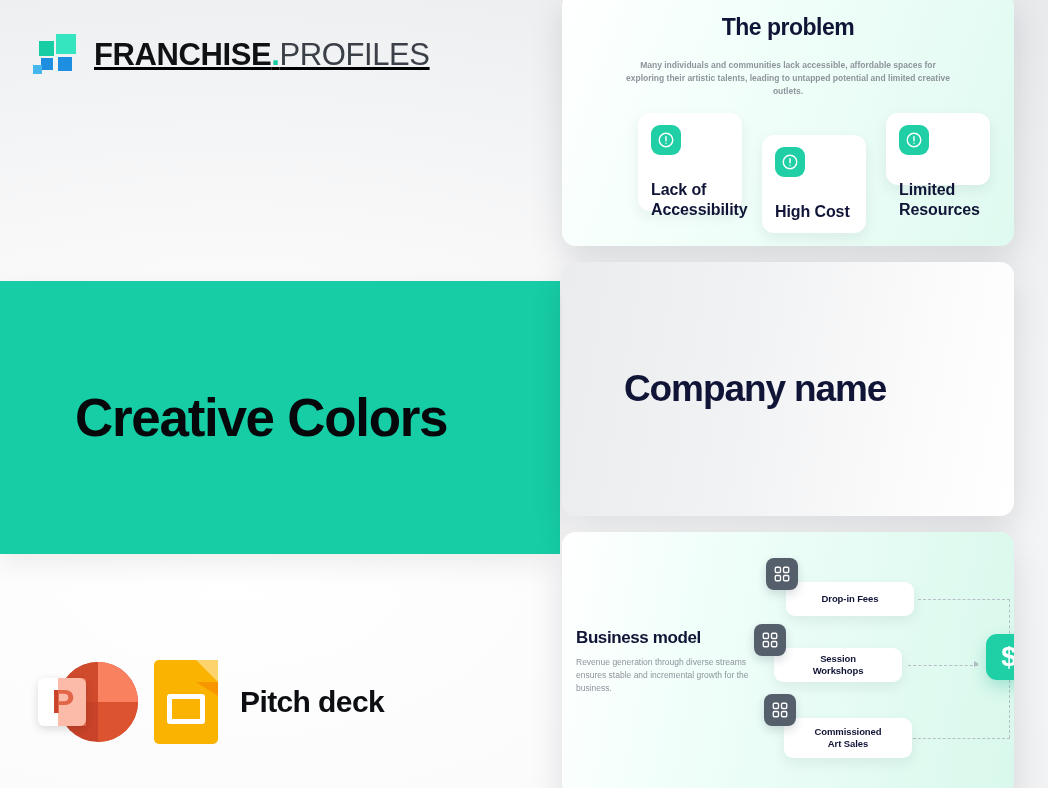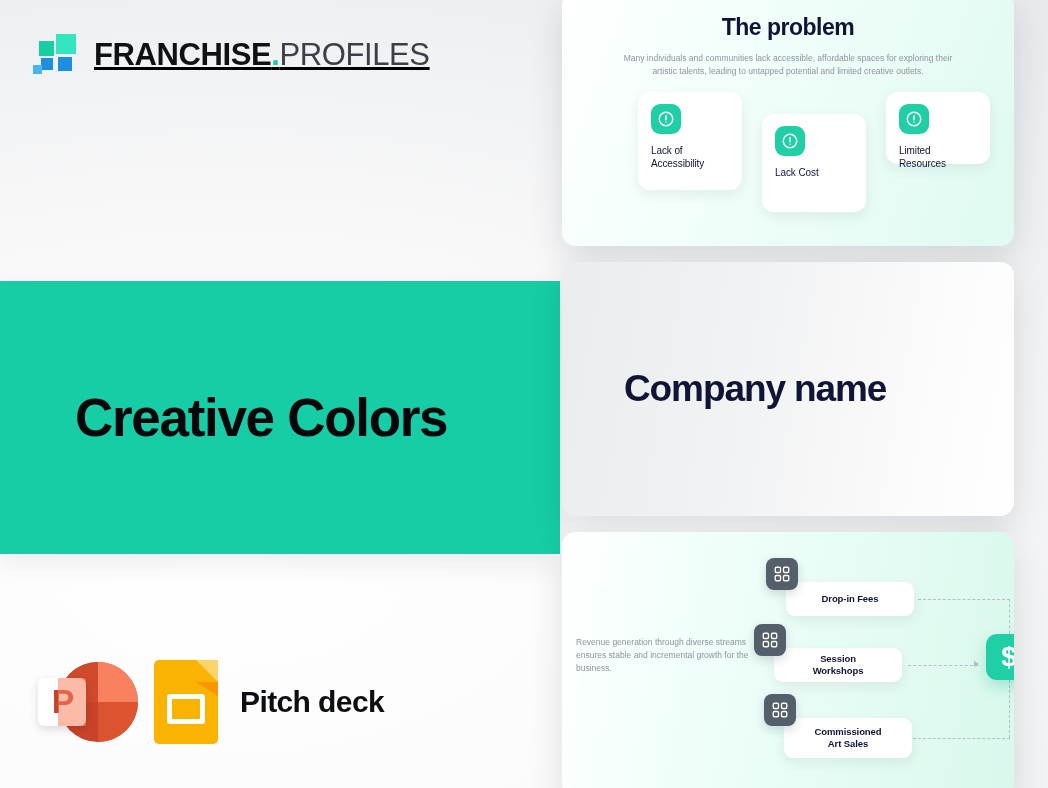--- a/index.html
+++ b/index.html
@@ -139,24 +139,24 @@
     top: -8px; height: 254px;
     background: linear-gradient(110deg, #ffffff 0%, #f4fffb 30%, #dffaf0 100%);
     padding: 22px 26px;
   }
   .slide-problem .s-title {
     text-align: center;
     font-size: 23px; font-weight: 800; color: #101436;
     letter-spacing: -0.5px;
   }
   .slide-problem .s-sub {
-    margin: 11px auto 0;
+    margin: 18px auto 0;
     width: 330px;
     text-align: center;
-    font-size: 8.5px; line-height: 1.55; color: #8e949c;
+    font-size: 8.5px; line-height: 1.55; color: #8e949c; font-weight: bold;
   }
   .prob-cards {
     position: relative;
     margin-top: 14px; height: 124px;
   }
   .prob-card {
     position: absolute;
     background: #ffffff;
     border-radius: 12px;
     box-shadow: 0 5px 14px rgba(15,30,45,0.07);
@@ -167,22 +167,22 @@
   .pc-3 { left: 298px; top: 0;   width: 104px; height: 72px; }
 
   .alert-badge {
     width: 30px; height: 30px;
     border-radius: 9px;
     background: #20CFA6;
     display: flex; align-items: center; justify-content: center;
   }
   .alert-badge svg { display: block; }
   .pc-label {
-    margin-top: 11px;
-    font-size: 10px; font-weight: 400; color: #101436;
+    margin-top: 25px;
+    font-size: 16px; font-weight: 700; color: #101436;
     line-height: 1.28; letter-spacing: -0.1px;
   }
 
   
   .slide-company {
     top: 262px; height: 254px;
     background: linear-gradient(100deg, #ebecee 0%, #f1f2f3 40%, #fbfbfc 78%, #ffffff 100%);
     display: flex; flex-direction: column; justify-content: center;
     padding-left: 62px;
   }
@@ -335,21 +335,21 @@
     </div>
 
     <div class="prob-card pc-2">
       <div class="alert-badge">
         <svg width="18" height="18" viewBox="0 0 24 24" fill="none" stroke="#ffffff" stroke-width="1.9" stroke-linecap="round">
           <circle cx="12" cy="12" r="9"></circle>
             <line x1="12" y1="7.5" x2="12" y2="13"></line>
             <circle cx="12" cy="16.3" r="0.9" fill="#ffffff" stroke="none"></circle>
         </svg>
       </div>
-      <div class="pc-label">Lack Cost</div>
+      <div class="pc-label">High Cost</div>
     </div>
 
     <div class="prob-card pc-3">
       <div class="alert-badge">
         <svg width="18" height="18" viewBox="0 0 24 24" fill="none" stroke="#ffffff" stroke-width="1.9" stroke-linecap="round">
           <circle cx="12" cy="12" r="9"></circle>
             <line x1="12" y1="7.5" x2="12" y2="13"></line>
             <circle cx="12" cy="16.3" r="0.9" fill="#ffffff" stroke="none"></circle>
         </svg>
       </div>
@@ -359,20 +359,21 @@
   </div>
 </div>
 
 <div class="slide slide-company">
   <div class="company-title">Company name</div>
 </div>
 
 <div class="slide slide-business">
 
   <div class="bm-left">
+    <div class="bm-title">Business model</div>
     <div class="bm-sub">Revenue generation through diverse streams ensures stable and incremental growth for the business.</div>
   </div>
 
   <div class="bm-diagram">
 
     <div class="dash dash-h d1"></div>
     <div class="dash dash-v d2"></div>
     <div class="dash dash-h d3"></div>
     <div class="arrow-tip"></div>
     <div class="dash dash-h d4"></div>

